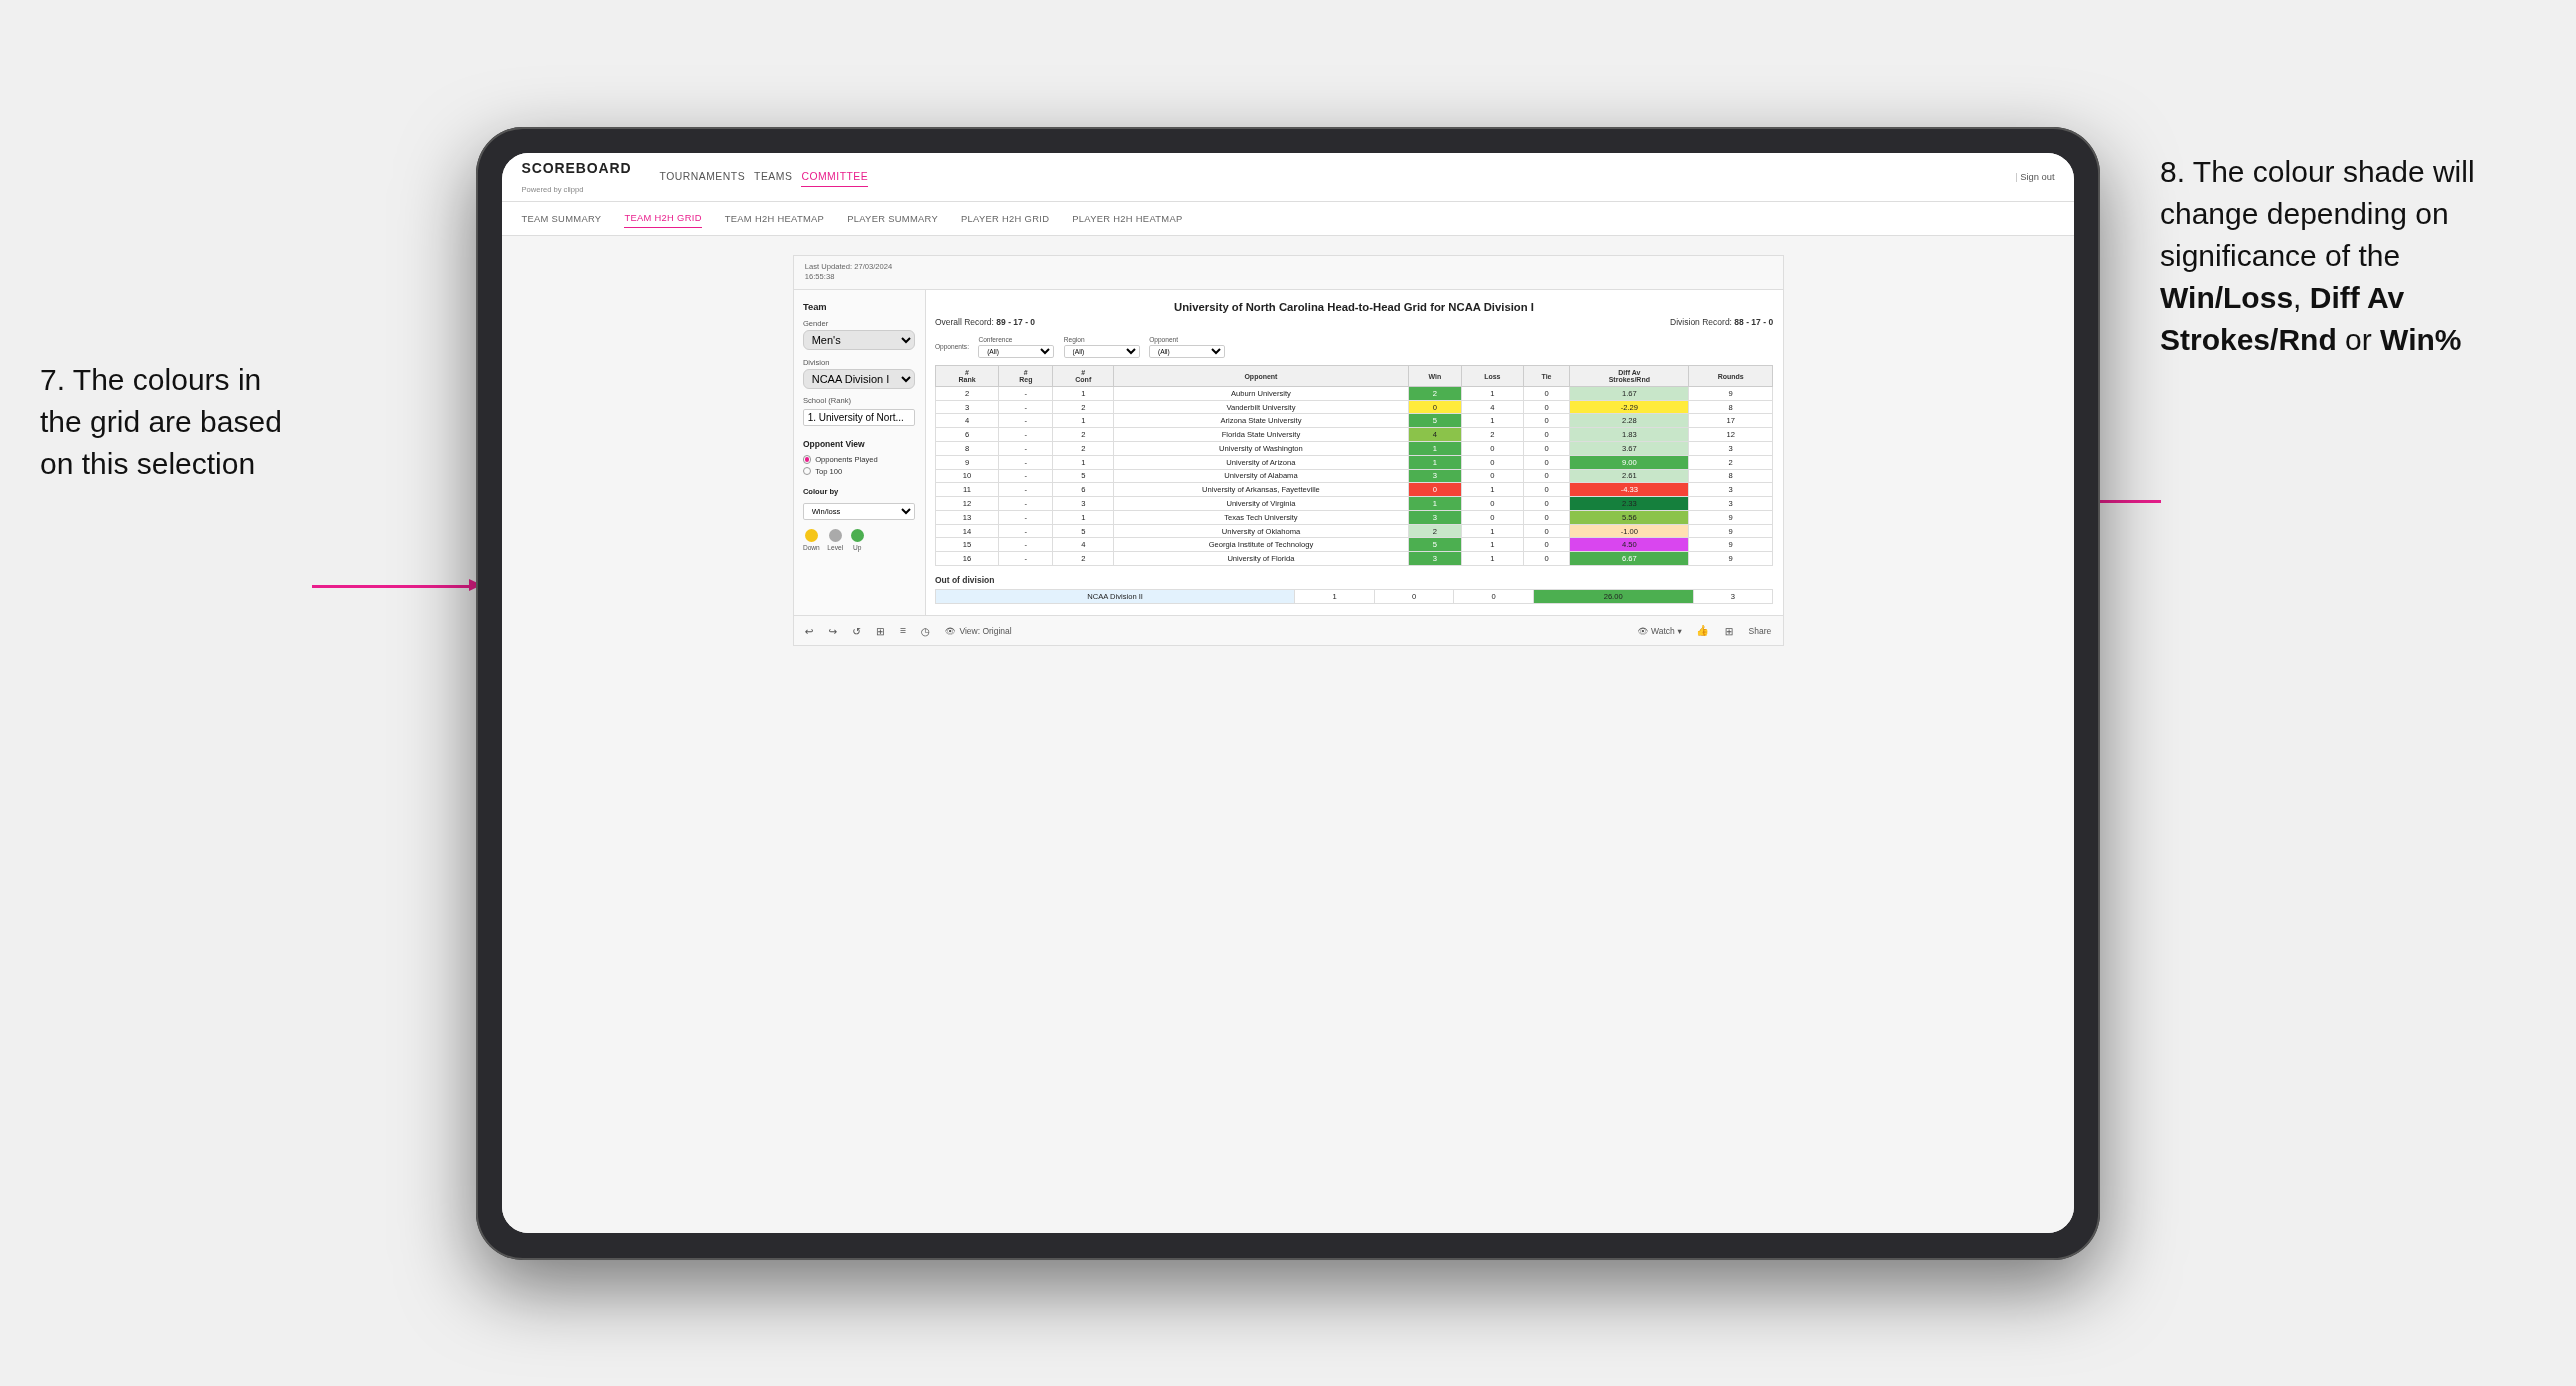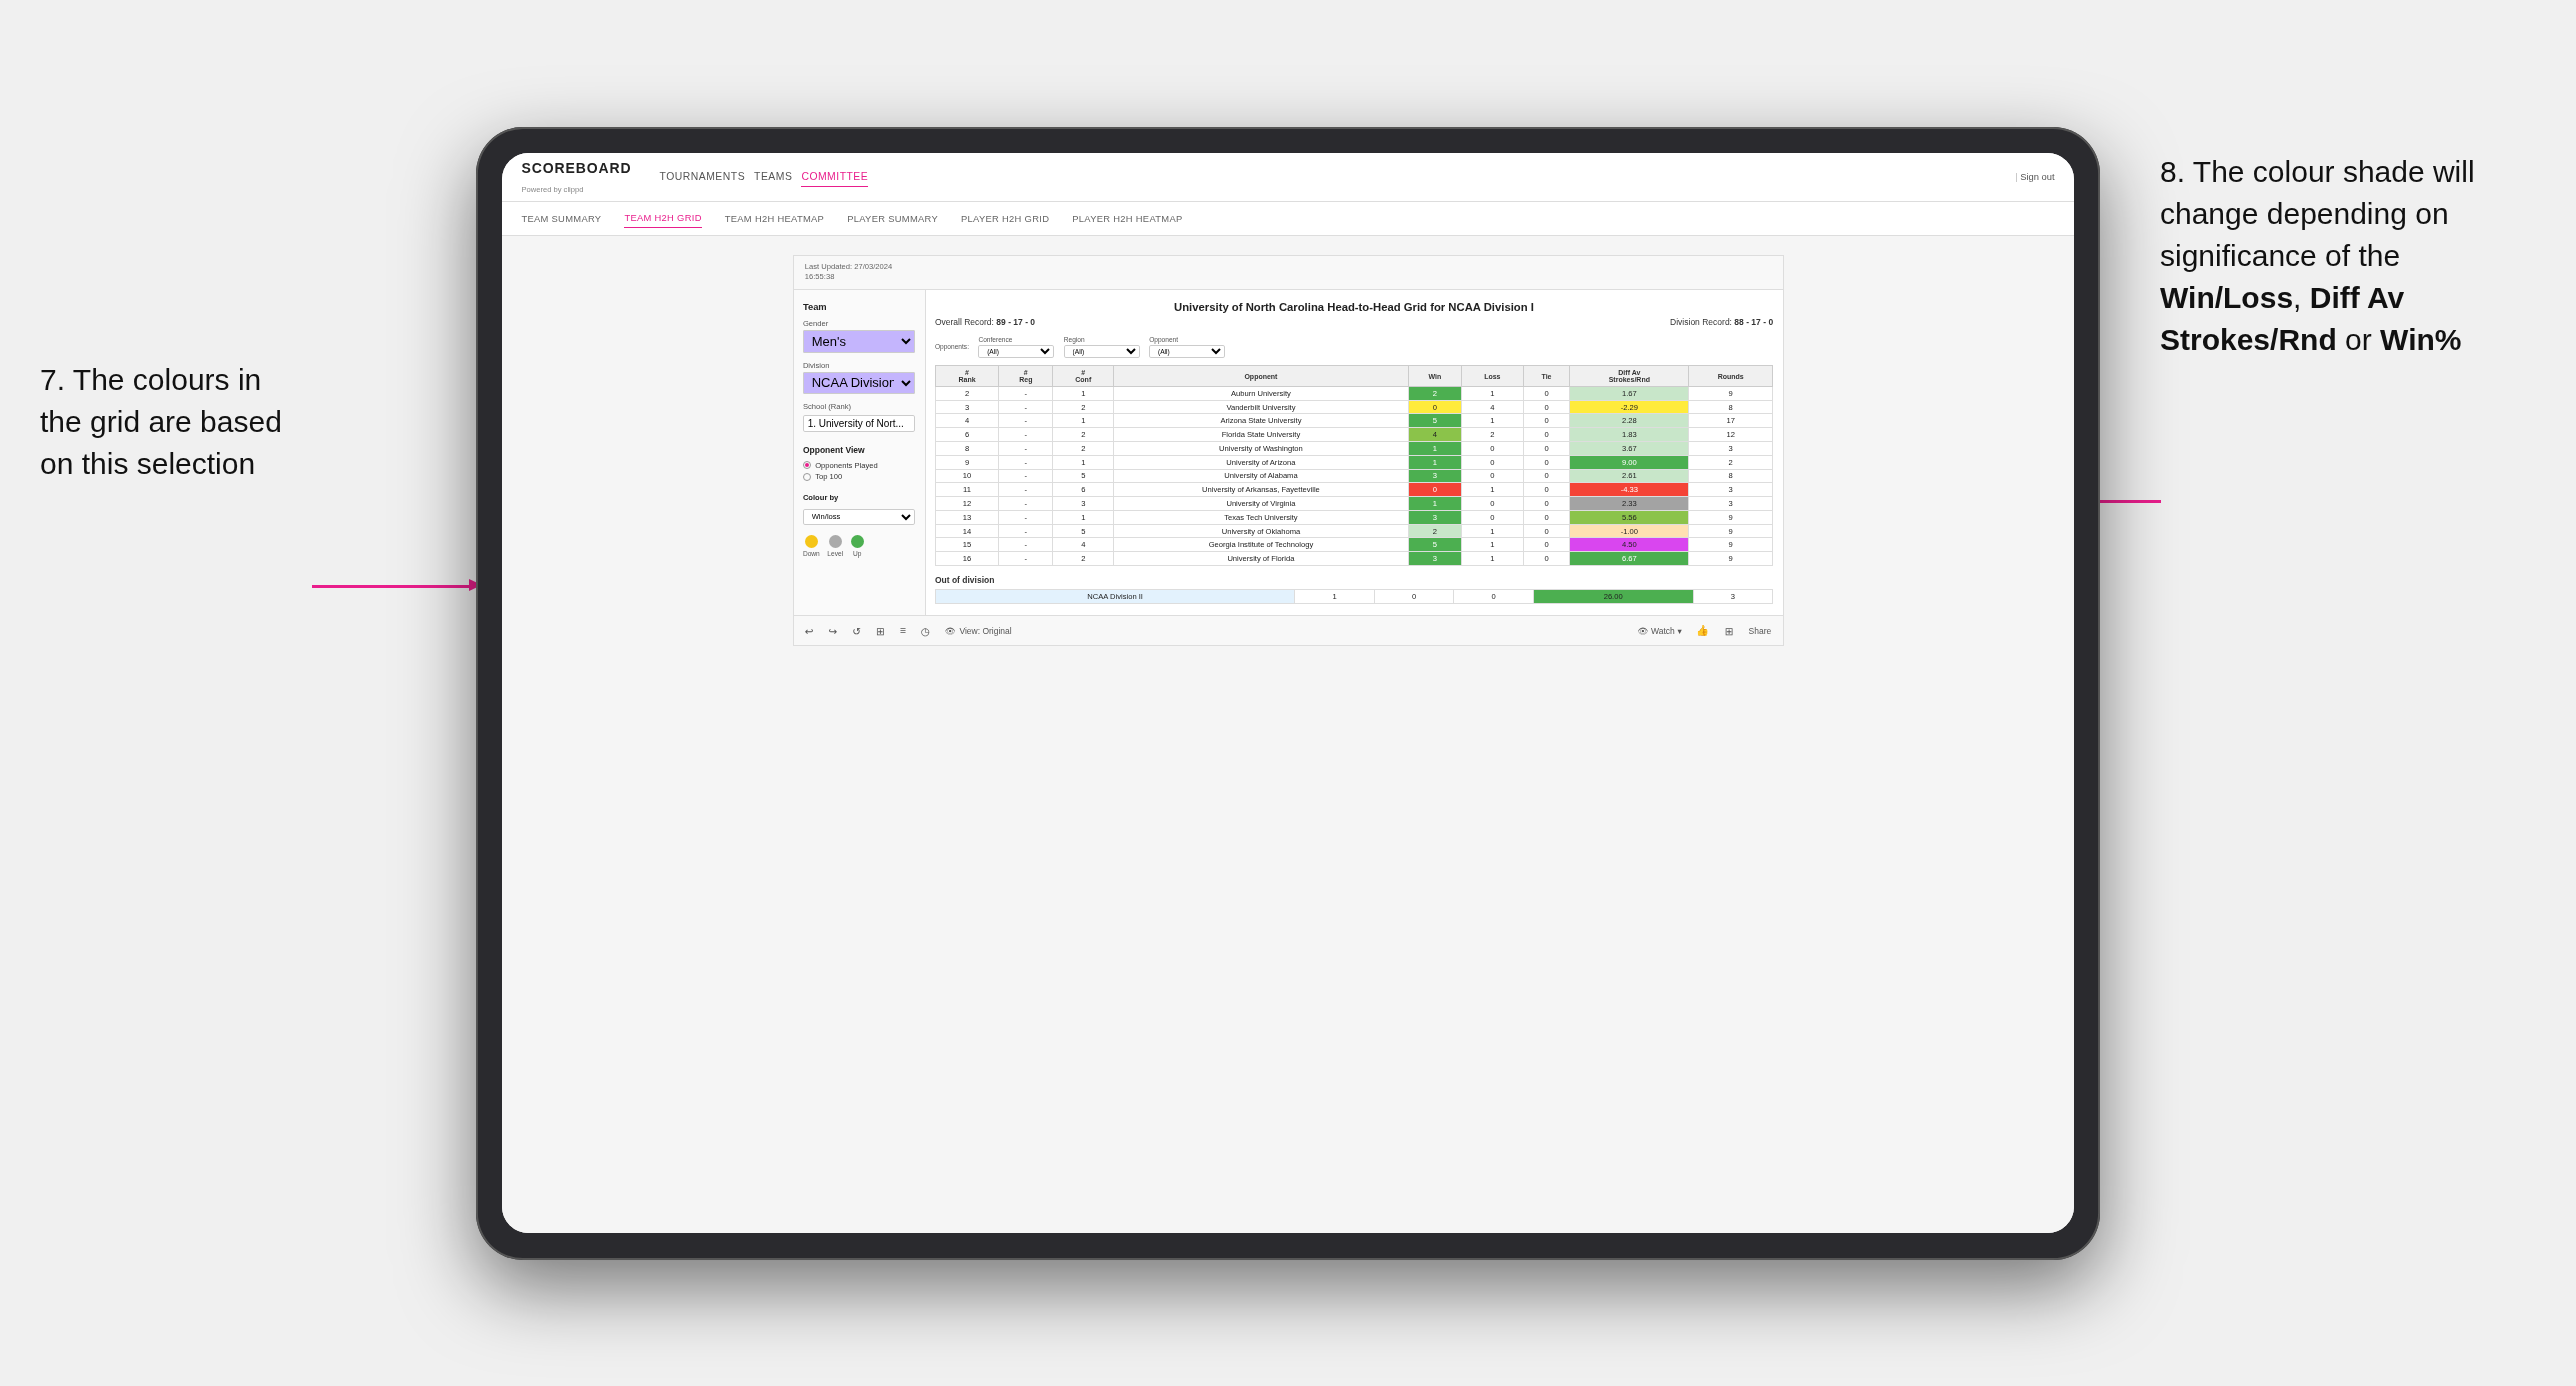--- a/index.html
+++ b/index.html
@@ -235,25 +235,25 @@
       margin-bottom: 5.7px;
     }
     .panel-label {
       font-size: 7.6px;
       color: #555;
       margin-bottom: 1.9px;
       margin-top: 7.6px;
     }
     .panel-select {
       width: 100%;
-      font-size: 13px;
+      font-size: 11px;
       padding: 1.9px 3.8px;
       border: 0.9px solid #ccc;
-      border-radius: 1px;
-      background: #c4b5fd;
+      border-radius: 6px;
+      background: #e5e5e5;
     }
     .panel-input {
       width: 100%;
       font-size: 10px;
       padding: 1.9px 3.8px;
       border: 0.9px solid #ccc;
       border-radius: 1.9px;
       background: #fff;
     }
     .opponent-view-title {
@@ -687,21 +687,21 @@
       <td>3</td>
     </tr>
                   <tr>
       <td>12</td>
       <td>-</td>
       <td>3</td>
       <td class="td-left">University of Virginia</td>
       <td style="background:#4caf50;color:#fff;">1</td>
       <td>0</td>
       <td>0</td>
-      <td style="background:#a3a3a3;color:#222;">2.33</td>
+      <td style="background:#15803d;color:#222;">2.33</td>
       <td>3</td>
     </tr>
                   <tr>
       <td>13</td>
       <td>-</td>
       <td>1</td>
       <td class="td-left">Texas Tech University</td>
       <td style="background:#4caf50;color:#fff;">3</td>
       <td>0</td>
       <td>0</td>

